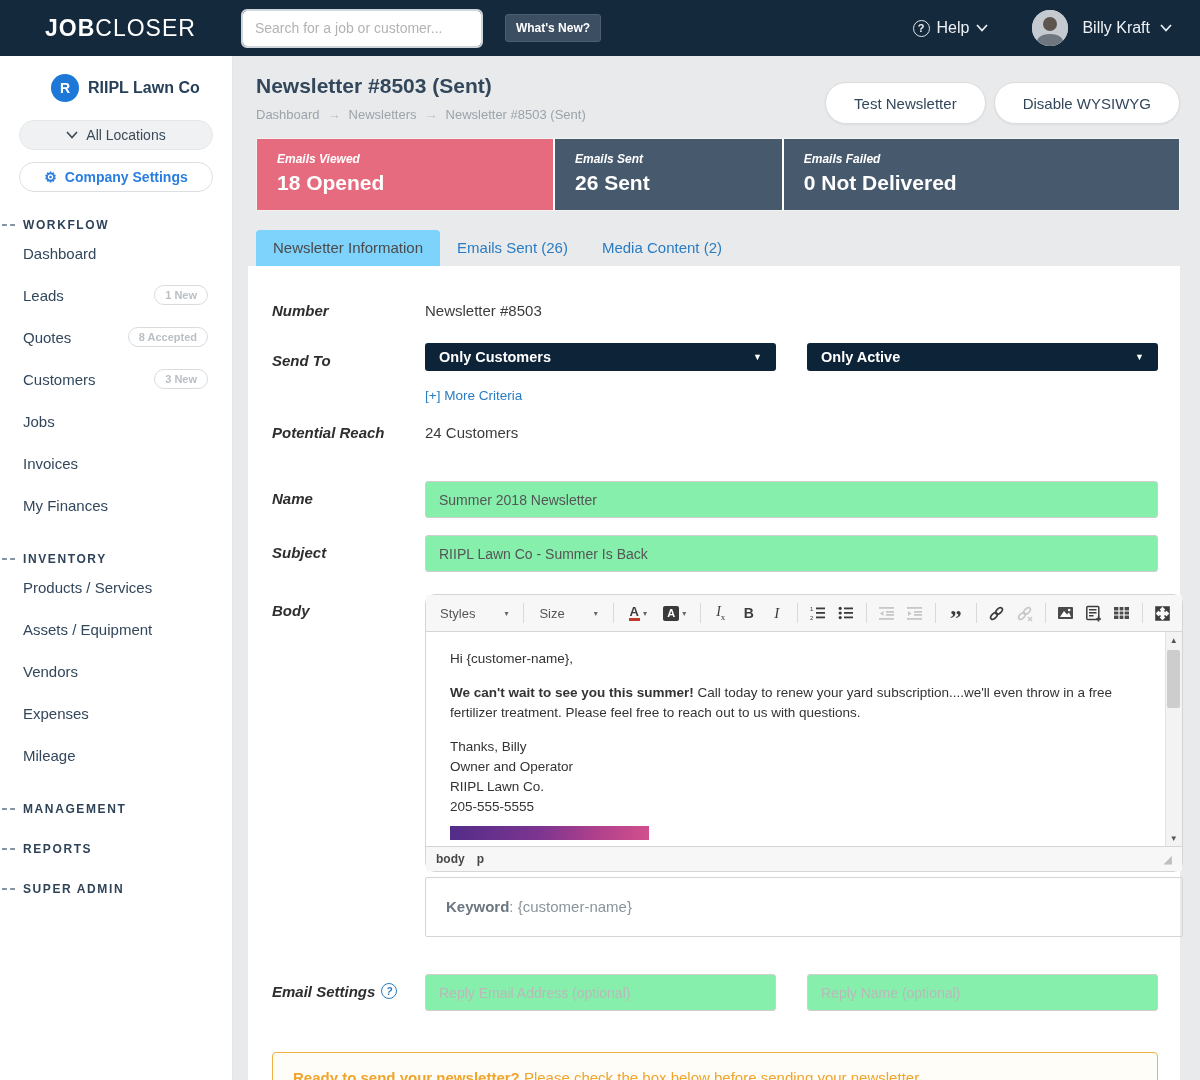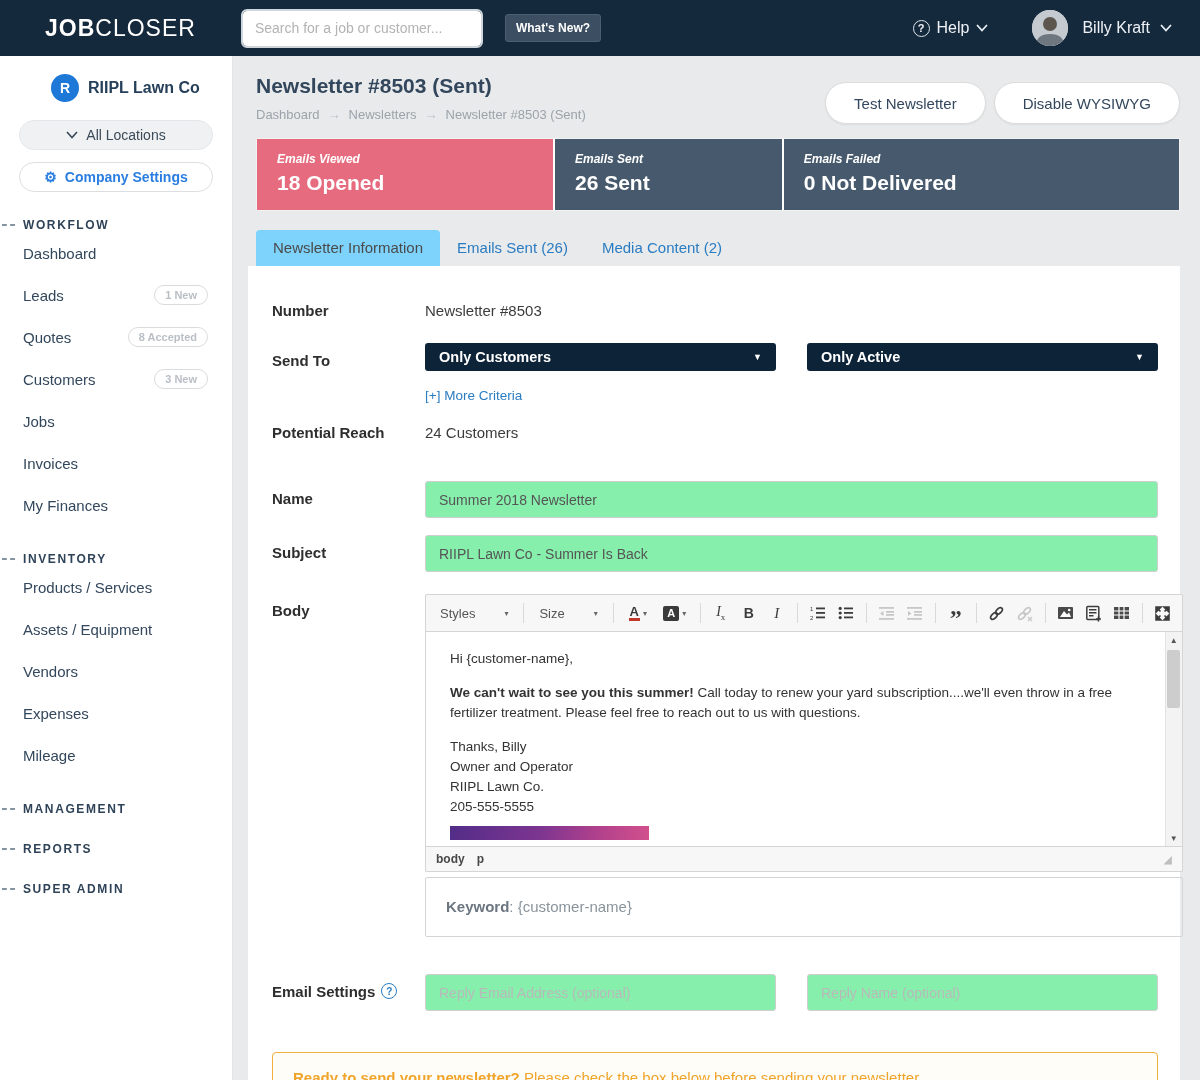--- a/index.html
+++ b/index.html
@@ -65,36 +65,36 @@
   .stat-label { font-size:12px; font-style:italic; font-weight:600; }
   .stat-value { font-size:21px; font-weight:bold; margin-top:5px; }
 
   .tabs { display:flex; align-items:flex-end; margin:19px 0 0 0; padding-left:8px; }
   .tab { font-size:15px; padding:9px 17px 10px 17px; cursor:pointer; }
   .tab.active { background:#7dd3fc; color:#4a4a4a; border-radius:4px 4px 0 0; }
   .tab.link { color:#2a7cc2; }
 
   .panel { background:#fff; min-height:809px; padding:36px 22px 40px 24px; }
   .form-row { display:flex; margin-bottom:24px; }
-  .form-label { width:153px; flex-shrink:0; font-size:15px; font-weight:bold; color:#2e2e2e; padding-top:9px; }
+  .form-label { width:153px; flex-shrink:0; font-size:15px; font-weight:bold; color:#2e2e2e; padding-top:9px;font-style:italic; }
   .form-label.plain { padding-top:0; }
   .form-field { flex:1; }
   .static-val { font-size:15px; color:#3c3c3c; }
   .select-row { display:flex; gap:31px; }
   .dark-select { flex:1; background:#0d2338; color:#fff; height:28px; border-radius:3px;
     display:flex; align-items:center; justify-content:space-between; padding:0 14px 0 14px;
     font-size:14.5px; font-weight:600; cursor:pointer; }
   .dark-caret { font-size:9px; color:#fff; }
   .blue-link { color:#2a7cc2; font-size:13.5px; margin-top:17px; display:inline-block; cursor:pointer; text-decoration:none;}
   .text-input { width:100%; height:37px; border:1px solid #cfcfcf; border-radius:3px; padding:0 13px;
     font-size:14px; color:#555; font-family:"Liberation Sans", sans-serif; background:#86efac;}
   .text-input::placeholder { color:#b9b9b9; }
 
   
-  .editor-box { border:1px solid #d5d5d5; border-radius:1px; }
+  .editor-box { border:1px solid #d5d5d5; border-radius:10px; }
   .ed-toolbar { background:#f7f7f7; border-bottom:1px solid #d5d5d5; height:37px; display:flex;
     align-items:center; padding:0 6px; gap:2px; }
   .ed-dd { display:flex; align-items:center; gap:26px; color:#555; font-size:13px; padding:4px 8px; cursor:pointer;}
   .ed-sep { width:1px; height:20px; background:#d9d9d9; margin:0 5px; }
   .ed-btn { width:26px; height:26px; display:flex; align-items:center; justify-content:center;
     cursor:pointer; border-radius:2px; color:#3c3c3c; }
   .ed-btn.disabled { color:#c3c3c3; }
   .ed-btn svg { display:block; }
   .tc-a { font-weight:bold; font-size:13px; border-bottom:3px solid #c0392b; line-height:13px; padding:0 1px;}
   .bc-a { width:16px; height:15px; background:#3a3a3a; border-radius:2px; color:#fff; font-weight:bold;

